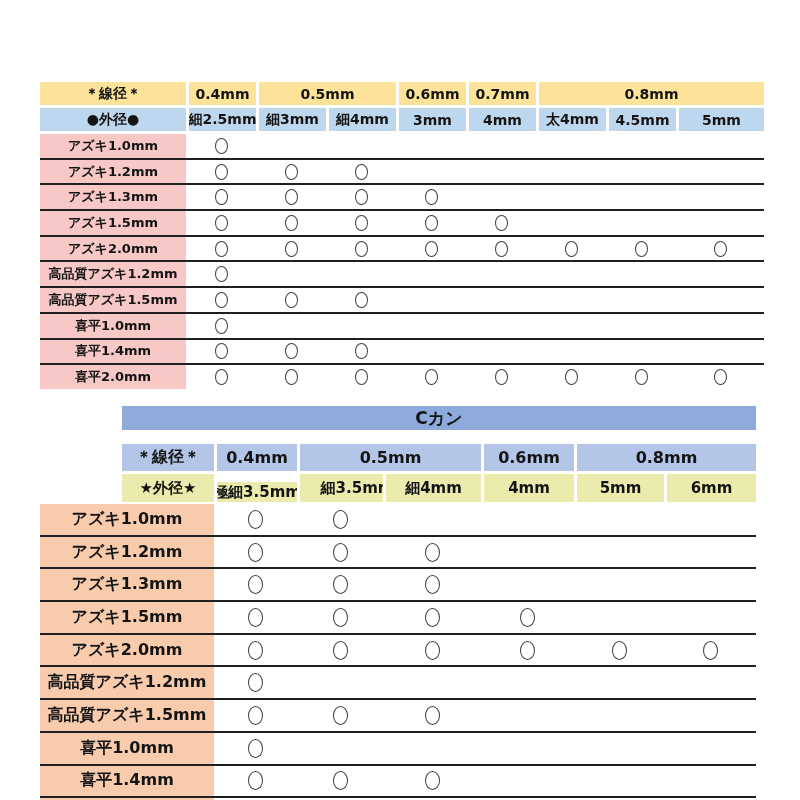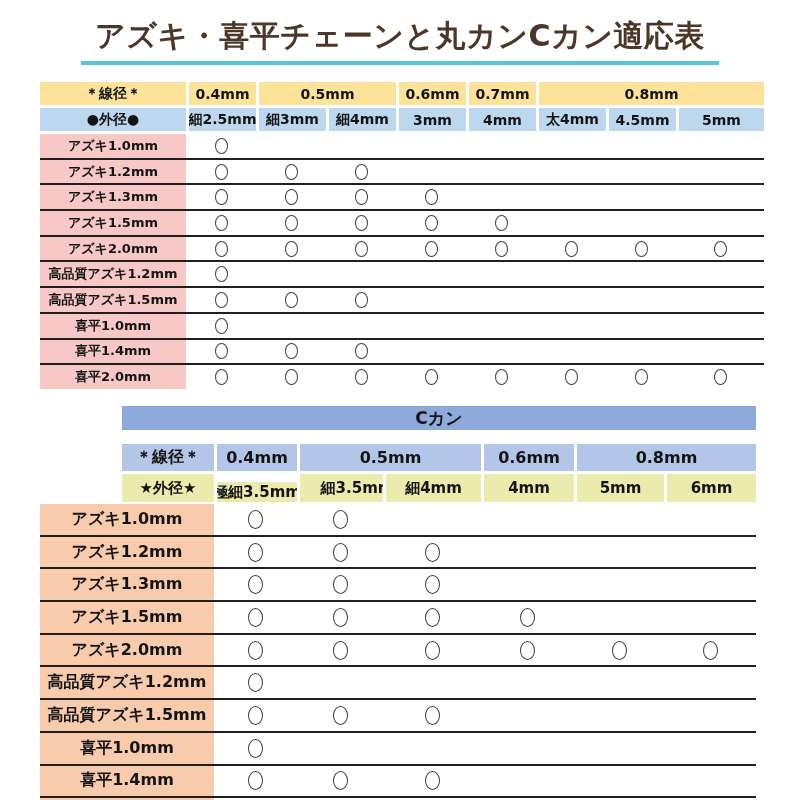--- a/index.html
+++ b/index.html
@@ -44,23 +44,20 @@
   #c-table .outer-row .cell{background:#eaebac;font-size:15px;}
   #c-table .drow{height:30.7px;}
   #c-table .rlabel{background:#f8cbad;font-size:16px;}
   #c-table .mark{width:13px;height:17px;border:1.7px solid #3d3d3d;}
 </style>
 </head>
 <body>
 
 <div class="page">
 
-  <div class="title-wrap">
-    <h1>アズキ・喜平チェーンと丸カンCカン適応表</h1>
-  </div>
 
   <div id="maru-table">
     <div class="grid wire-row">
       <div class="cell" style="grid-column:1">＊線径＊</div>
     <div class="cell gap-l" style="grid-column: 2 / span 1;">0.4mm</div>
         <div class="cell gap-l" style="grid-column: 3 / span 2;">0.5mm</div>
         <div class="cell gap-l" style="grid-column: 5 / span 1;">0.6mm</div>
         <div class="cell gap-l" style="grid-column: 6 / span 1;">0.7mm</div>
         <div class="cell gap-l" style="grid-column: 7 / span 3;">0.8mm</div>
       </div>

